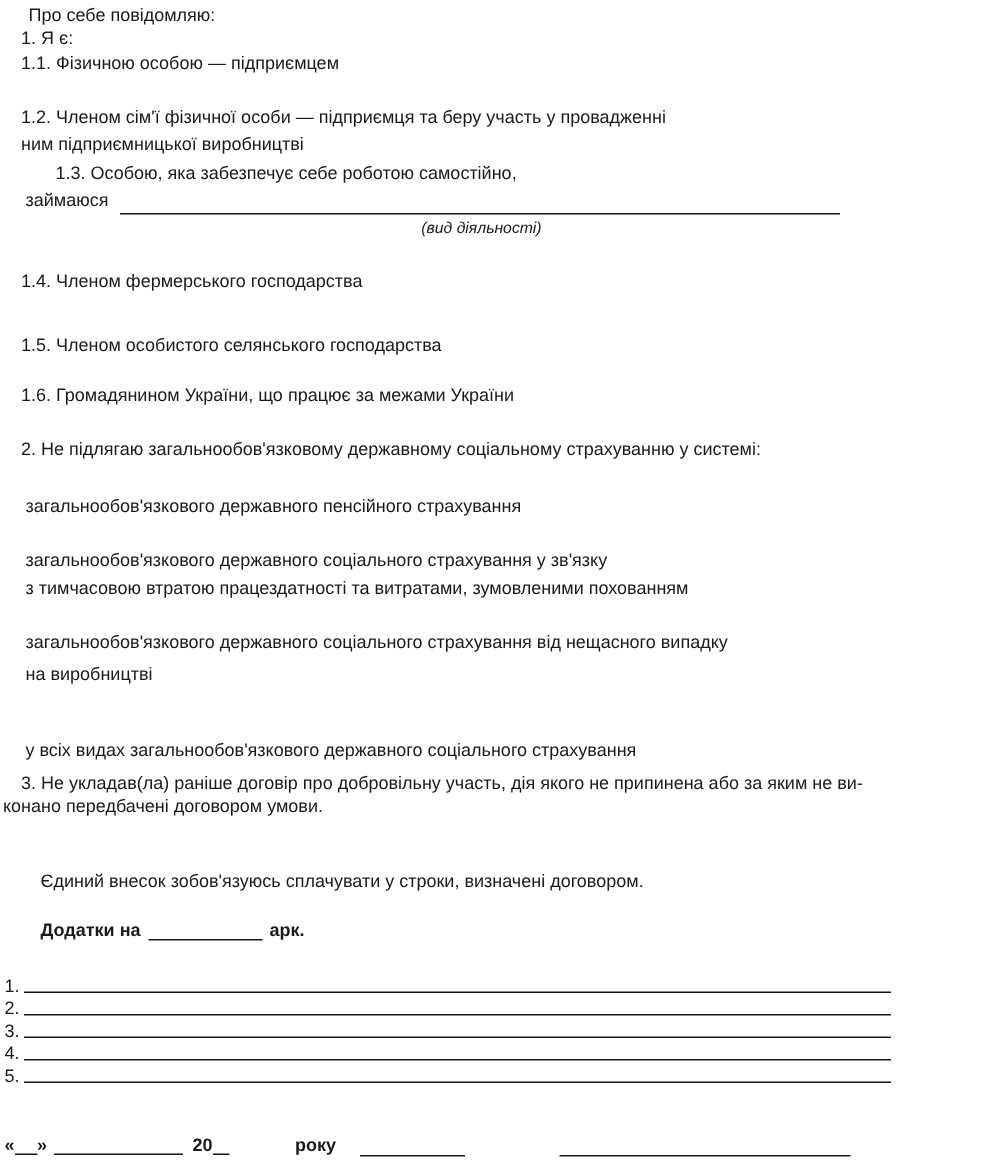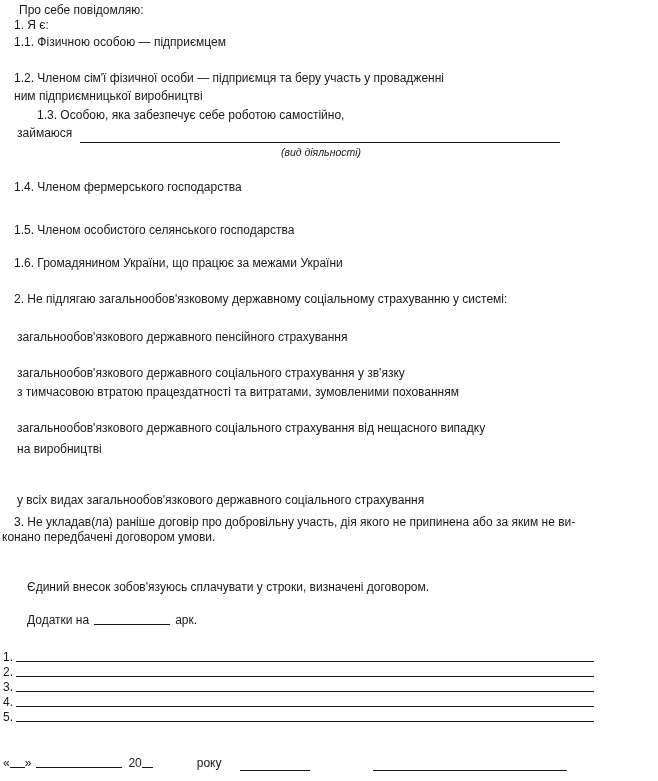--- a/index.html
+++ b/index.html
@@ -40,23 +40,24 @@
   }
   .blank {
     display: inline-block;
     border-bottom: 1.4px solid #161616;
     height: 10px;
     vertical-align: -2px;
   }
   .flexrow {
     position: absolute;
     display: flex;
-    align-items: flex-start;
+    align-items: flex-end;
     white-space: nowrap;
     line-height: 13px;
+    font-weight: bold;
   }
 </style>
 </head>
 <body>
 
 <div class="page">
 
   <div class="t" style="left:19px; top:4px;">Про себе повідомляю:</div>
   <div class="t" style="left:14px; top:19px;">1. Я є:</div>
 

